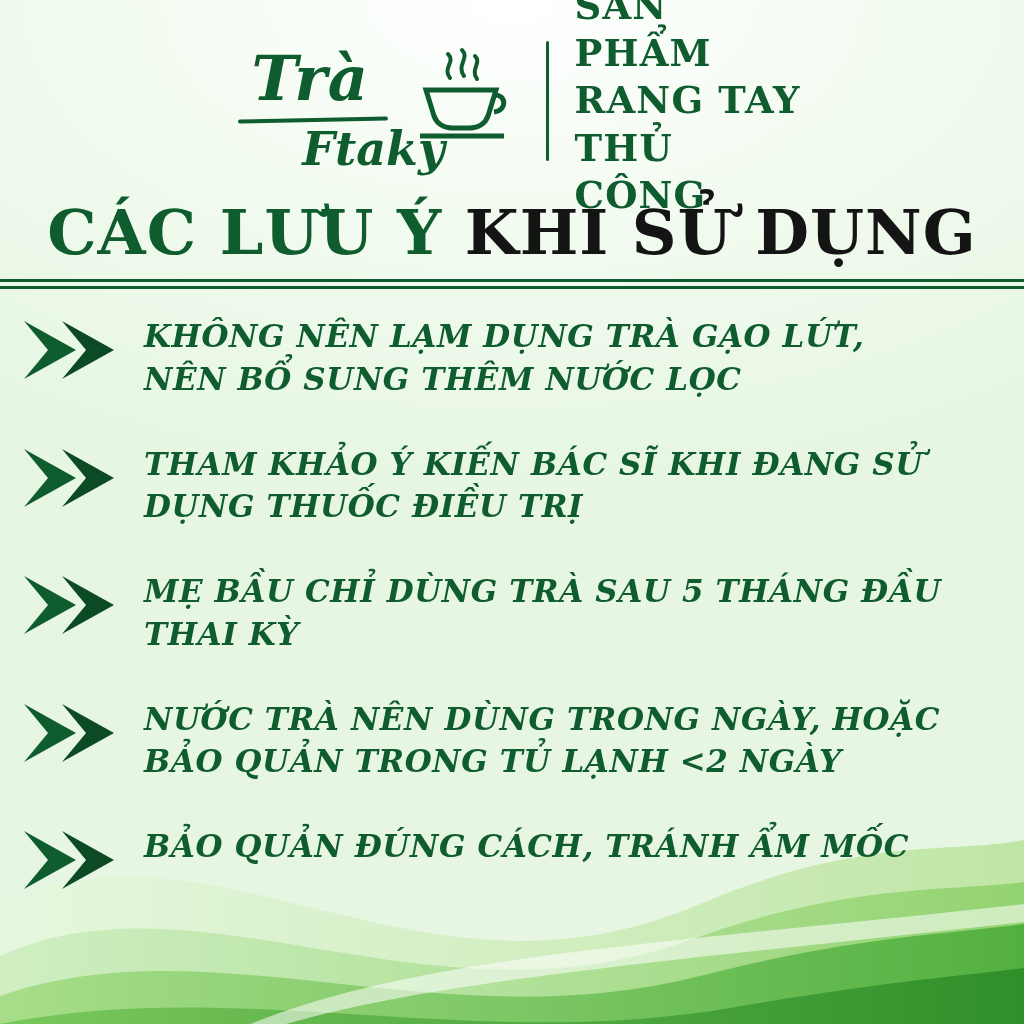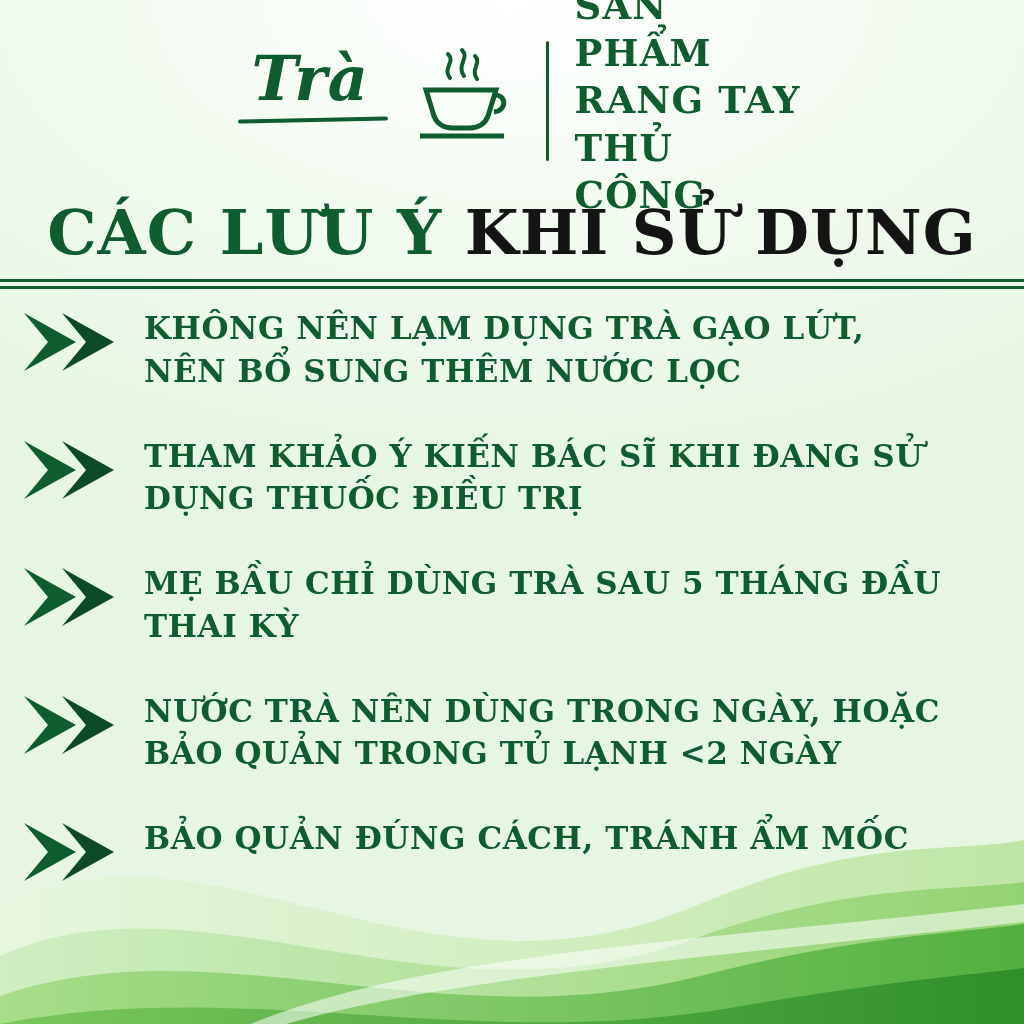--- a/index.html
+++ b/index.html
@@ -128,22 +128,23 @@
     margin: 14px 0 0 0;
     height: 0;
     border-top: 3px solid #0f5c2e;
     border-bottom: 3px solid #0f5c2e;
     padding-top: 4px;
     width: 100%;
   }
 
   .list {
     position: relative;
-    margin-top: 18px;
+    margin-top: 26px;
     padding: 0 26px 0 22px;
+    font-style: italic;
   }
 
   .item {
     display: flex;
     align-items: flex-start;
     gap: 26px;
     margin-bottom: 42px;
   }
 
   .arrow {
@@ -194,20 +195,21 @@
     <path d="M250,420 C420,352 640,342 1024,300 L1024,318 C660,358 440,376 286,420 Z" fill="#ffffff" opacity="0.55"></path>
   </svg>
 
   <div class="header">
 
     <div class="brandrow">
 
       <div class="brand">
         <div class="brand-tra">Trà</div>
         <div class="brand-underline"></div>
+        <div class="brand-ftaky">Ftaky</div>
 
         <svg class="cup" viewBox="0 0 110 110">
           <g fill="none" stroke="#0f5c2e" stroke-width="4" stroke-linecap="round">
             <path d="M44,14 C52,22 38,28 46,38"></path>
             <path d="M58,10 C66,18 52,25 60,36"></path>
             <path d="M71,16 C78,23 66,29 73,39"></path>
           </g>
           <g fill="none" stroke="#0f5c2e" stroke-width="5">
             <path d="M22,50 L92,50 L84,76 C81,84 74,88 66,88 L48,88 C40,88 33,84 30,76 Z"></path>
             <path d="M90,55 C102,54 104,70 90,72"></path>

